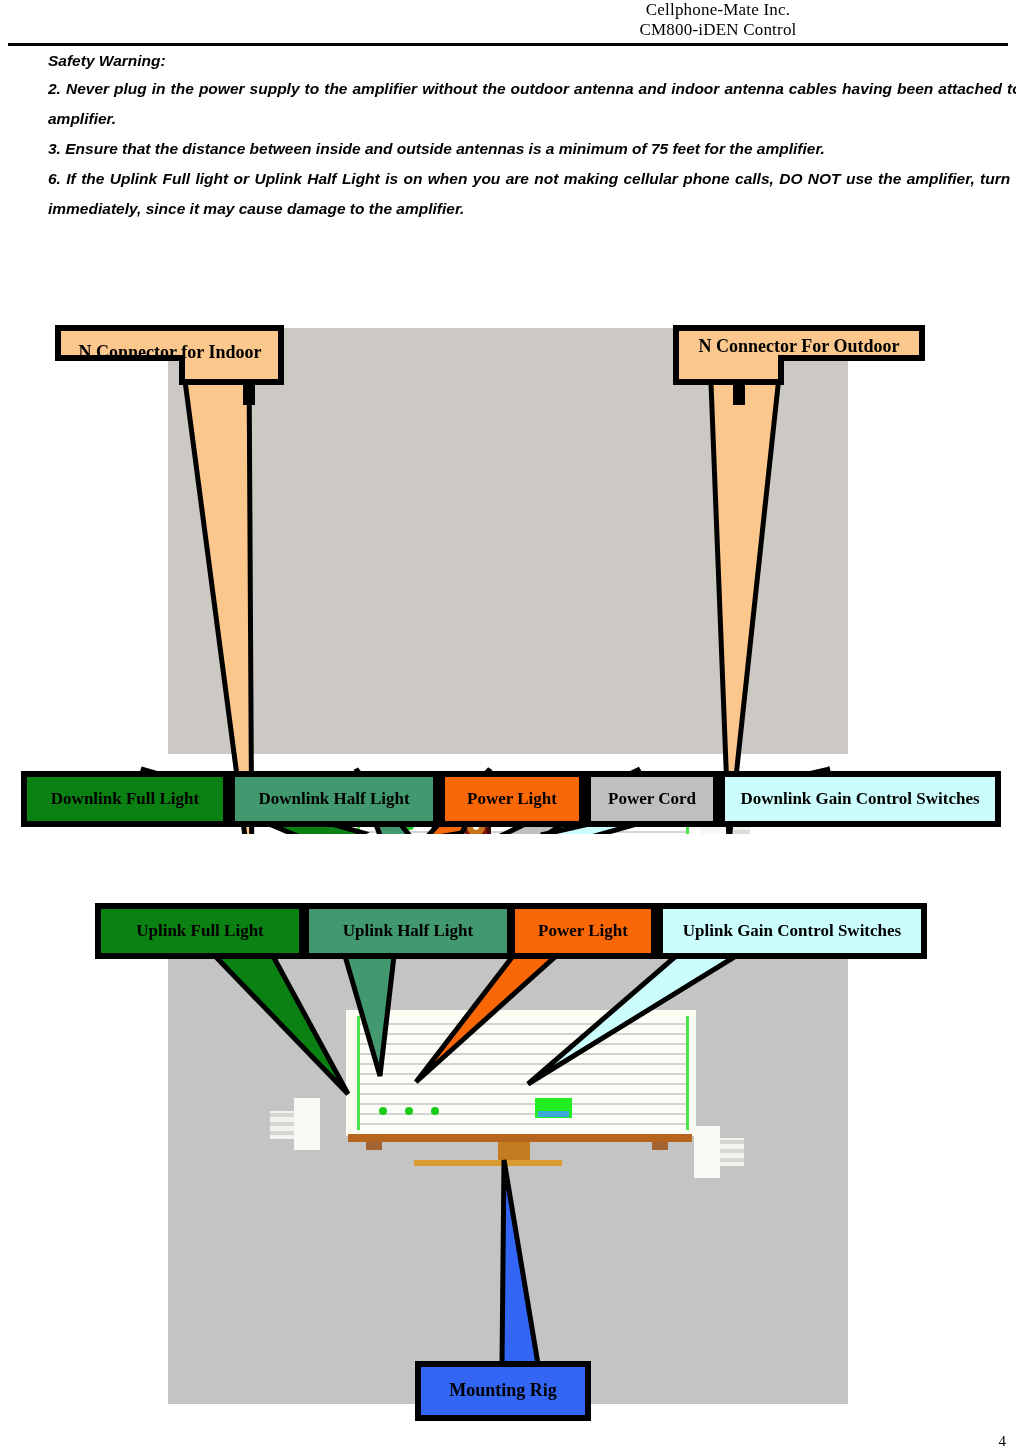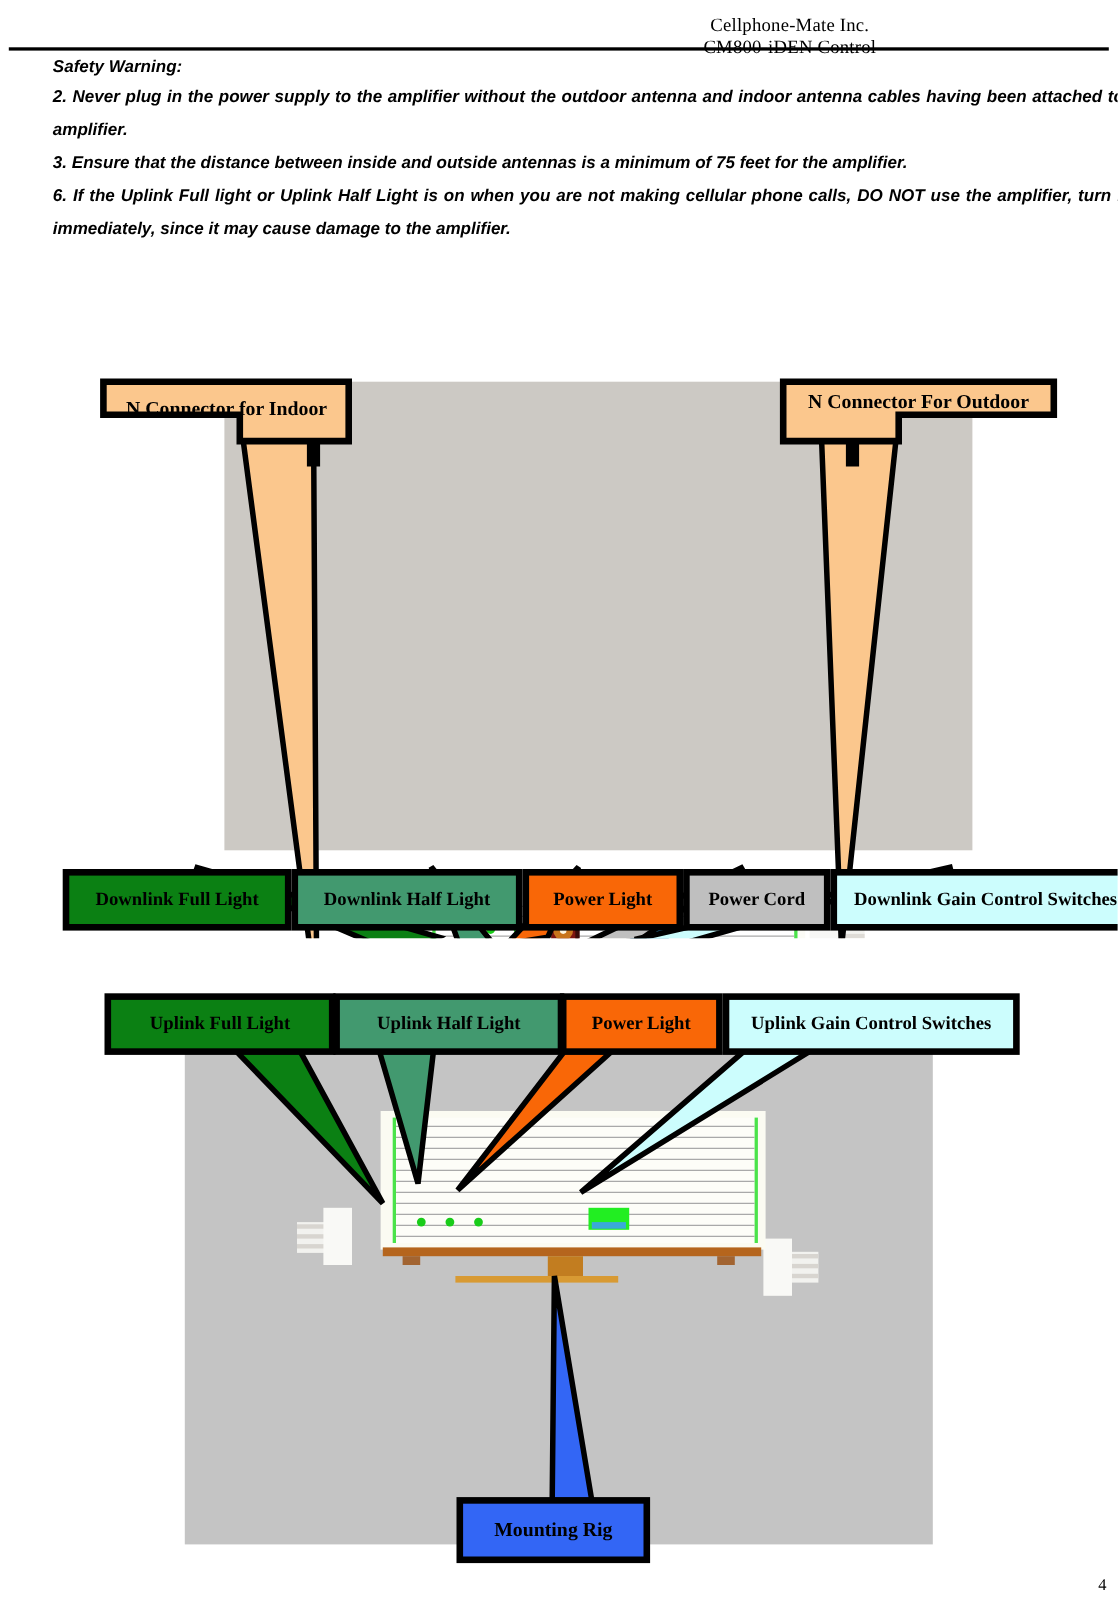--- a/index.html
+++ b/index.html
@@ -12,21 +12,21 @@
     position: relative;
     font-family: "Liberation Sans", sans-serif;
     overflow: hidden;
   }
 
   
   #page-header {
     position: absolute;
     top: 0; left: 0;
     width: 1016px;
-    padding-top: 13px;
+    padding-top: 0;
   }
   .hdr-line {
     text-align: center;
     font-family: "Liberation Serif", serif;
     font-size: 17px;
     color: #000;
     line-height: 20px;
     letter-spacing: 0.2px;
     padding-right: 20px;
   }
@@ -64,21 +64,21 @@
     text-align: justify;
     text-justify: inter-word;
   }
   .warn-item.indent { text-indent: 8px; }
 
   
   .figure {
     position: absolute;
     left: 0;
   }
-  #figure-downlink { top: 333px; width: 893px; height: 520px; margin-left: 36px; }
+  #figure-downlink { top: 314px; width: 893px; height: 520px; }
   #figure-uplink   { top: 898px; width: 836px; height: 558px; }
 
   .figure svg { display: block; }
 
   .callout-text {
     font-family: "Liberation Serif", serif;
     font-weight: bold;
     fill: #000;
     text-anchor: middle;
     dominant-baseline: middle;

